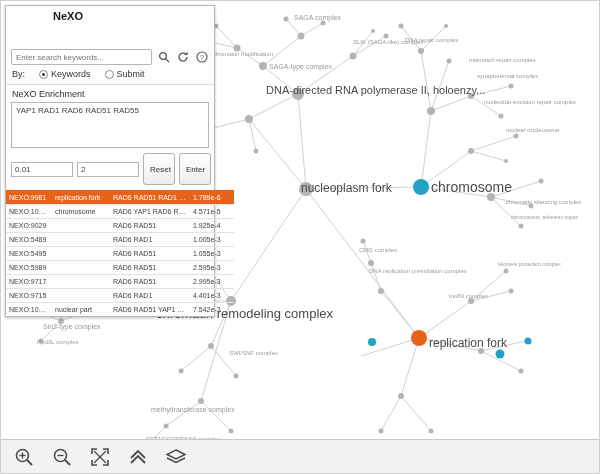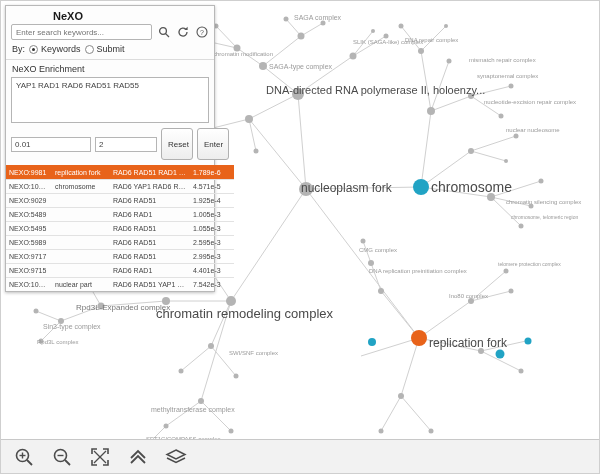--- a/index.html
+++ b/index.html
@@ -54,20 +54,21 @@
     font-size: 11px;
     font-weight: bold;
     color: #1a1a1a;
     margin-left: 41px;
   }
   .search-row {
     display: flex;
     align-items: center;
     padding: 0 5px 4px 5px;
     gap: 4px;
+    margin-top: 25px;
   }
   .search-input {
     flex: 1;
     height: 16px;
     border: 1px solid #b5b5b5;
     border-radius: 2px;
     background: #fff;
     font-size: 8px;
     color: #555;
     padding: 0 4px;
@@ -77,21 +78,21 @@
   .icon-btn {
     width: 15px; height: 15px;
     display: flex; align-items: center; justify-content: center;
     color: #666;
     cursor: pointer;
   }
   .icon-btn svg { display: block; }
   .radio-row {
     display: flex;
     align-items: center;
-    gap: 4px;
+    gap: 14px;
     padding: 0 6px 5px 6px;
     font-size: 9px;
     color: #333;
   }
   .radio-row .by-label { color: #333; }
   .radio {
     display: inline-flex;
     align-items: center;
     gap: 3px;
     cursor: pointer;
@@ -132,21 +133,21 @@
     line-height: 1.3;
     overflow: hidden;
   }
   .params-row {
     display: flex;
     align-items: center;
     gap: 4px;
     padding: 0 5px 5px 5px;
   }
   .param-input {
-    width: 80px;
+    width: 62px;
     height: 15px;
     border: 1px solid #b5b5b5;
     background: #fff;
     font-size: 8px;
     padding: 0 3px;
     color: #444;
     box-sizing: border-box;
     font-family: "Liberation Sans", sans-serif;
   }
   .param-input.wide { width: 62px; }

